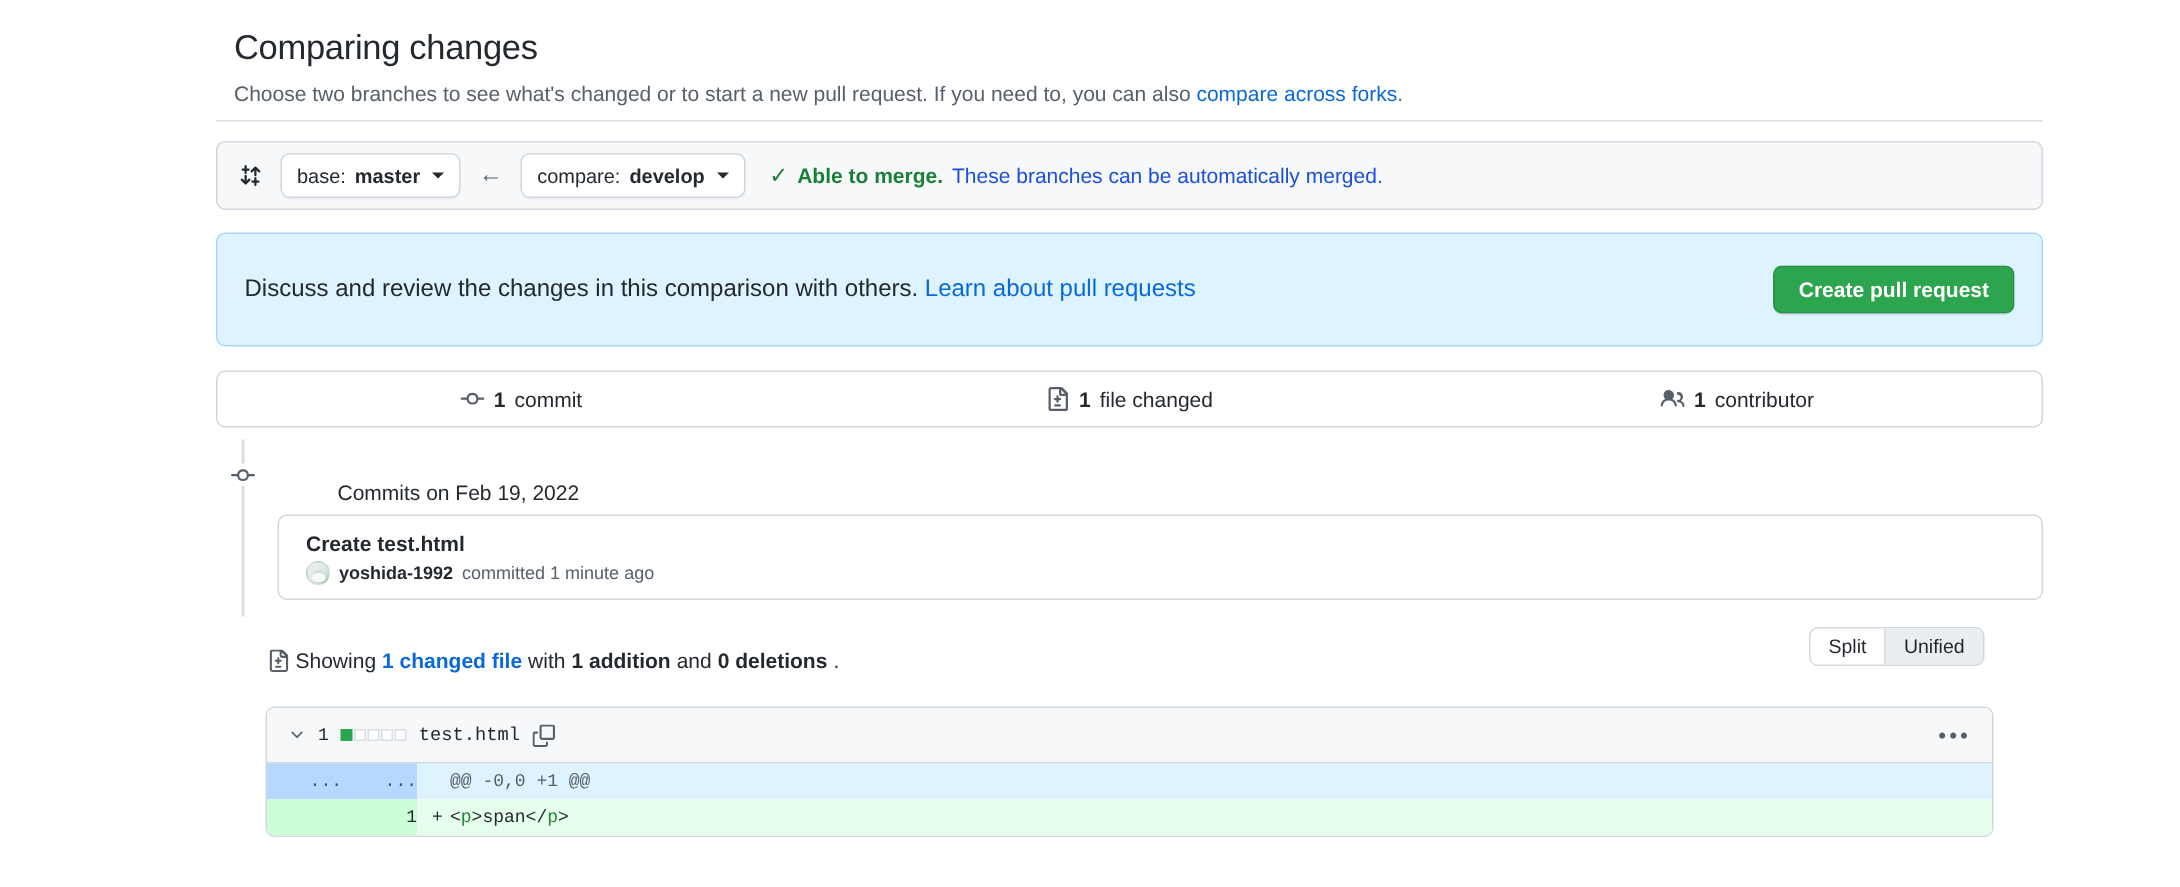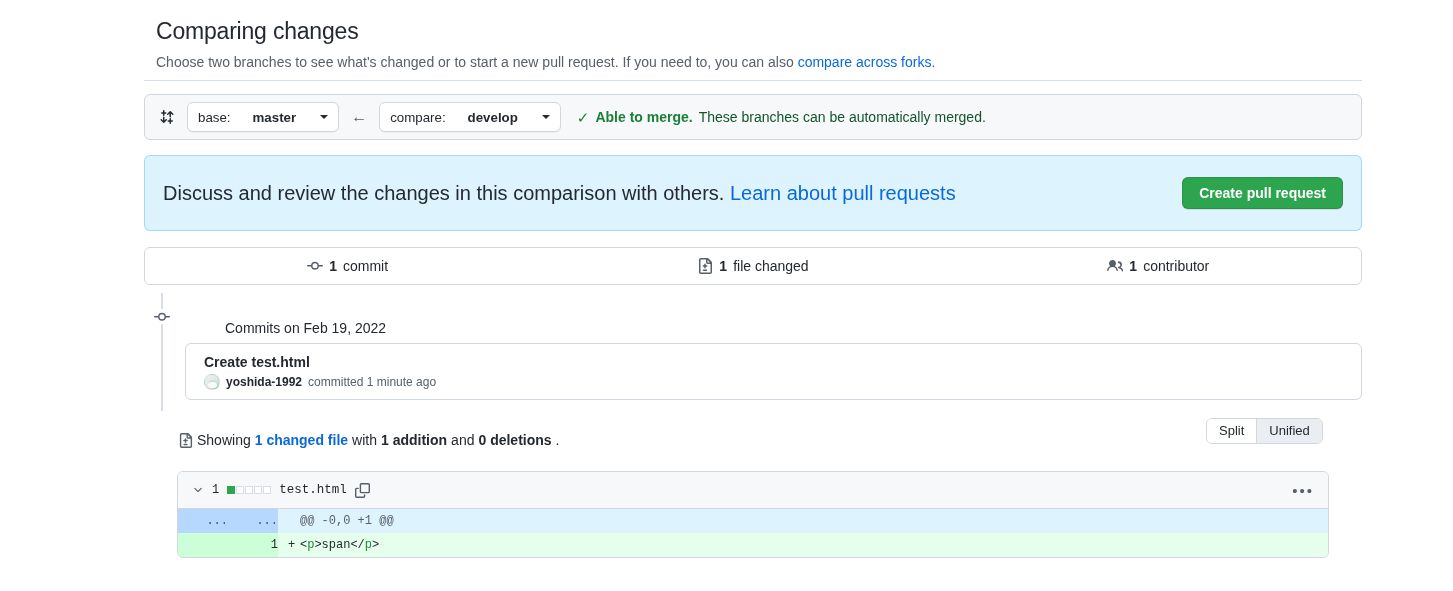--- a/index.html
+++ b/index.html
@@ -31,47 +31,47 @@
   }
 
   
   .branch-bar {
     position: absolute; left: 144px; top: 94px; width: 1218px; height: 46px;
     background: #f6f8fa; border: 1px solid #d0d7de; border-radius: 6px;
     display: flex; align-items: center; padding: 0 14px; gap: 10px;
   }
   .compare-icon { width: 18px; height: 18px; color: #24292f; display: flex; align-items: center; }
   .branch-select {
-    display: inline-flex; align-items: center; gap: 22px;
+    display: inline-flex; align-items: center; gap: 6px;
     height: 30px; padding: 0 10px;
     background: #ffffff; border: 1px solid #d0d7de; border-radius: 6px;
     font-size: 13.3px; color: #24292f; cursor: pointer;
     box-shadow: 0 1px 0 rgba(27,31,36,0.04);
   }
   .branch-select .kind { color: #24292f; font-weight: 400; }
   .branch-select .bname { font-weight: 600; color: #24292f; }
   .caret {
     width: 0; height: 0; margin-left: 2px;
     border-left: 4px solid transparent; border-right: 4px solid transparent;
     border-top: 4px solid #24292f;
   }
   .arrow-left { font-size: 16px; color: #57606a; line-height: 1; padding: 0 2px; }
   .merge-status { display: flex; align-items: center; gap: 6px; font-size: 14px; margin-left: 6px; }
   .merge-check { color: #1a7f37; font-size: 15px; line-height: 1; }
   .merge-able { color: #1a7f37; font-weight: 700; }
-  .merge-desc { color: #14532d; }
+  .merge-desc { color: #1d4ed8; }
 
   
   .banner {
     position: absolute; left: 144px; top: 155px; width: 1218px; height: 76px;
     background: #ddf4ff; border: 1px solid rgba(84,174,255,0.4); border-radius: 6px;
     display: flex; align-items: center; justify-content: space-between;
     padding: 0 18px;
   }
-  .banner-text { font-size: 20px; color: #24292f; }
+  .banner-text { font-size: 16px; color: #24292f; }
   .btn-primary {
     background: #2da44e; border: 1px solid rgba(27,31,36,0.15);
     border-radius: 6px; color: #ffffff; font-size: 14px; font-weight: 600;
     padding: 0 16px; height: 32px; line-height: 30px; cursor: pointer;
     font-family: "Liberation Sans", sans-serif;
     box-shadow: 0 1px 0 rgba(27,31,36,0.1);
   }
 
   
   .stats {

